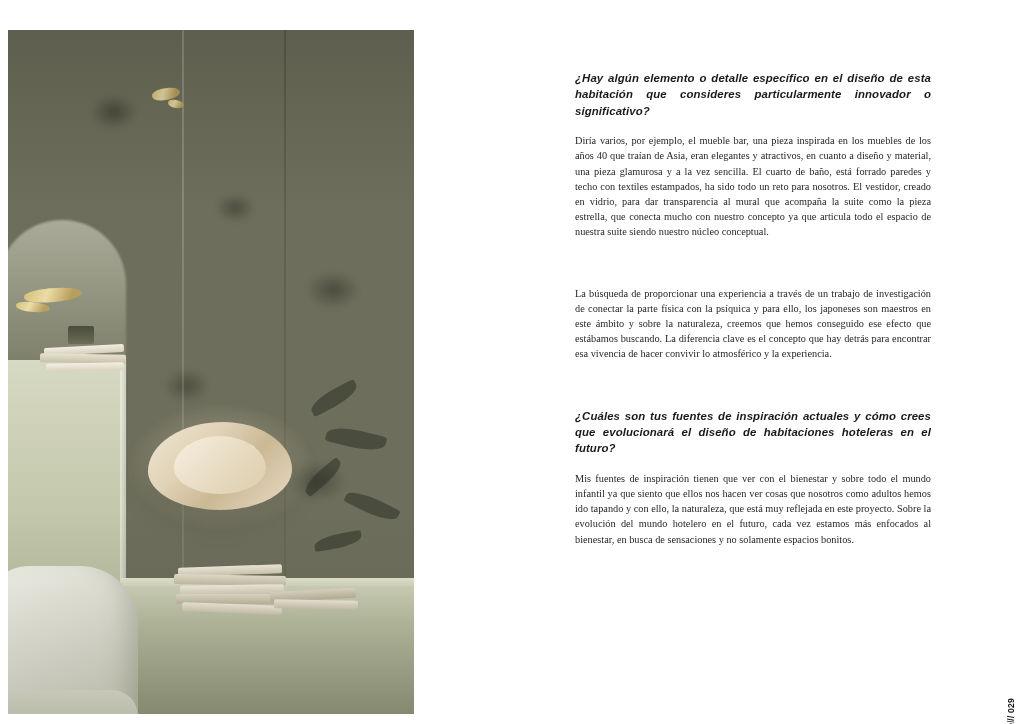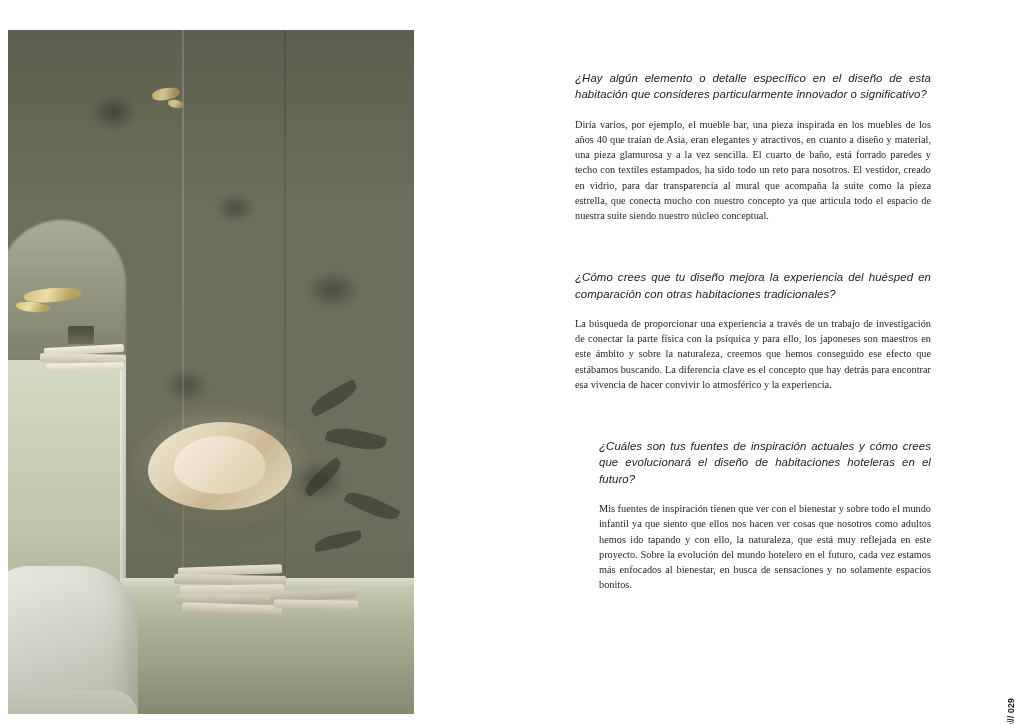--- a/index.html
+++ b/index.html
@@ -229,26 +229,26 @@
   }
 
   
   .text-col {
     position: absolute;
     left: 575px;
     top: 70px;
     width: 356px;
   }
   .qa-block { margin-bottom: 46px; }
-  .qa-block:last-child { margin-bottom: 0; margin-left: 24px; }
+  .qa-block:last-child { margin-bottom: 0; }
 
   .question {
     font-family: "Liberation Sans", sans-serif;
     font-style: italic;
-    font-weight: normal;
+    font-weight: bold;
     font-size: 11.4px;
     line-height: 16.4px;
     letter-spacing: .1px;
     color: #1a1a1a;
     text-align: justify;
     margin: 0 0 14px 0;
   }
   .answer {
     font-family: Liberation Serif, serif;
     font-size: 10.3px;
@@ -325,21 +325,20 @@
 </div>
 
 <div class="text-col">
 
   <div class="qa-block">
     <p class="question">¿Hay algún elemento o detalle específico en el diseño de esta habitación que consideres particularmente innovador o significativo?</p>
     <p class="answer">Diría varios, por ejemplo, el mueble bar, una pieza inspirada en los muebles de los años 40 que traían de Asia, eran elegantes y atractivos, en cuanto a diseño y material, una pieza glamurosa y a la vez sencilla. El cuarto de baño, está forrado paredes y techo con textiles estampados, ha sido todo un reto para nosotros. El vestidor, creado en vidrio, para dar transparencia al mural que acompaña la suite como la pieza estrella, que conecta mucho con nuestro concepto ya que articula todo el espacio de nuestra suite siendo nuestro núcleo conceptual.</p>
   </div>
 
   <div class="qa-block">
-    <p class="question">¿Cómo crees que tu diseño mejora la experiencia del huésped en comparación con otras habitaciones tradicionales?</p>
     <p class="answer">La búsqueda de proporcionar una experiencia a través de un trabajo de investigación de conectar la parte física con la psíquica y para ello, los japoneses son maestros en este ámbito y sobre la naturaleza, creemos que hemos conseguido ese efecto que estábamos buscando. La diferencia clave es el concepto que hay detrás para encontrar esa vivencia de hacer convivir lo atmosférico y la experiencia.</p>
   </div>
 
   <div class="qa-block">
     <p class="question">¿Cuáles son tus fuentes de inspiración actuales y cómo crees que evolucionará el diseño de habitaciones hoteleras en el futuro?</p>
     <p class="answer">Mis fuentes de inspiración tienen que ver con el bienestar y sobre todo el mundo infantil ya que siento que ellos nos hacen ver cosas que nosotros como adultos hemos ido tapando y con ello, la naturaleza, que está muy reflejada en este proyecto. Sobre la evolución del mundo hotelero en el futuro, cada vez estamos más enfocados al bienestar, en busca de sensaciones y no solamente espacios bonitos.</p>
   </div>
 
 </div>
 

